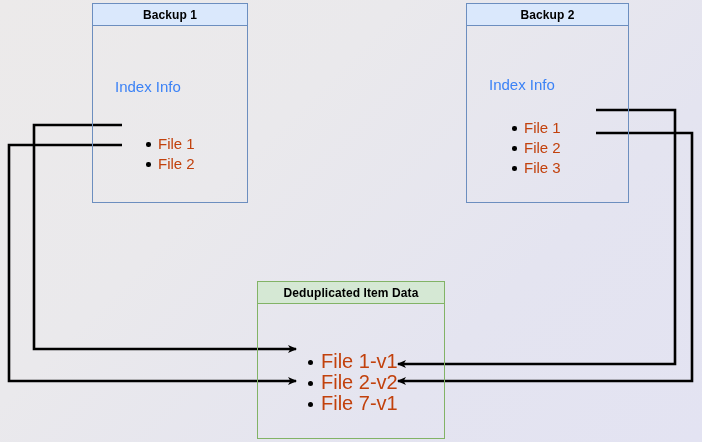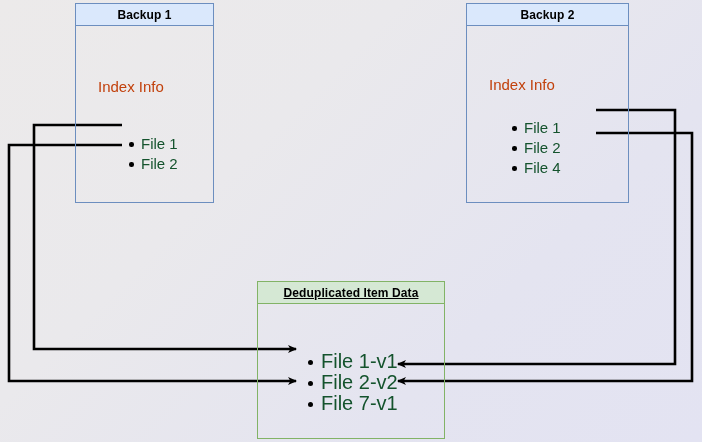--- a/index.html
+++ b/index.html
@@ -46,41 +46,40 @@
     background: #dae8fc;
     border: 1px solid #6c8ebf;
   }
   .box-blue .box-body {
     border: 1px solid #6c8ebf;
     border-top: none;
   }
   .box-green .box-header {
     background: #d5e8d4;
     border: 1px solid #82b366;
-    text-decoration: underline;
   }
   .box-green .box-body {
     border: 1px solid #82b366;
     border-top: none;
   }
   .section-label {
     position: absolute;
     font-size: 15px;
-    color: #c2410c;
+    color: #3b82f6;
     white-space: nowrap;
   }
   .file-list {
     position: absolute;
     margin: 0;
     padding: 0;
     list-style: none;
   }
   .file-list li {
     font-size: 15px;
-    color: #14532d;
+    color: #c2410c;
     line-height: 20px;
     white-space: nowrap;
     position: relative;
     padding-left: 15px;
     text-align: center;
   }
   .file-list li::before {
     content: "";
     position: absolute;
     left: 3px;
@@ -114,39 +113,39 @@
 
   <path d="M122,125 L34,125 L34,349 L296,349" fill="none" stroke="#000000" stroke-width="2.6" marker-end="url(#arrow)"></path>
 
   <path d="M122,145 L9,145 L9,381 L296,381" fill="none" stroke="#000000" stroke-width="2.6" marker-end="url(#arrow)"></path>
 
   <path d="M596,110 L675,110 L675,364 L398,364" fill="none" stroke="#000000" stroke-width="2.6" marker-end="url(#arrow)"></path>
 
   <path d="M596,133 L692,133 L692,381 L398,381" fill="none" stroke="#000000" stroke-width="2.6" marker-end="url(#arrow)"></path>
 </svg>
 
-<div class="box box-blue" style="left:75px; top:3px; width:139px; height:200px;">
+<div class="box box-blue" style="left:92px; top:3px; width:156px; height:200px;">
   <div class="box-header">Backup 1</div>
   <div class="box-body">
     <div class="section-label" style="left:22px; top:52px;">Index Info</div>
     <ul class="file-list" style="left:50px; top:108px;">
       <li>File 1</li>
       <li>File 2</li>
     </ul>
   </div>
 </div>
 
 <div class="box box-blue" style="left:466px; top:3px; width:163px; height:200px;">
   <div class="box-header">Backup 2</div>
   <div class="box-body">
     <div class="section-label" style="left:22px; top:50px;">Index Info</div>
     <ul class="file-list" style="left:42px; top:92px;">
       <li>File 1</li>
       <li>File 2</li>
-      <li>File 4</li>
+      <li>File 3</li>
     </ul>
   </div>
 </div>
 
 <div class="box box-green" style="left:257px; top:281px; width:188px; height:158px;">
   <div class="box-header">Deduplicated Item Data</div>
   <div class="box-body">
     <ul class="file-list dedup-list" style="left:46px; top:47px;">
       <li>File 1-v1</li>
       <li>File 2-v2</li>

